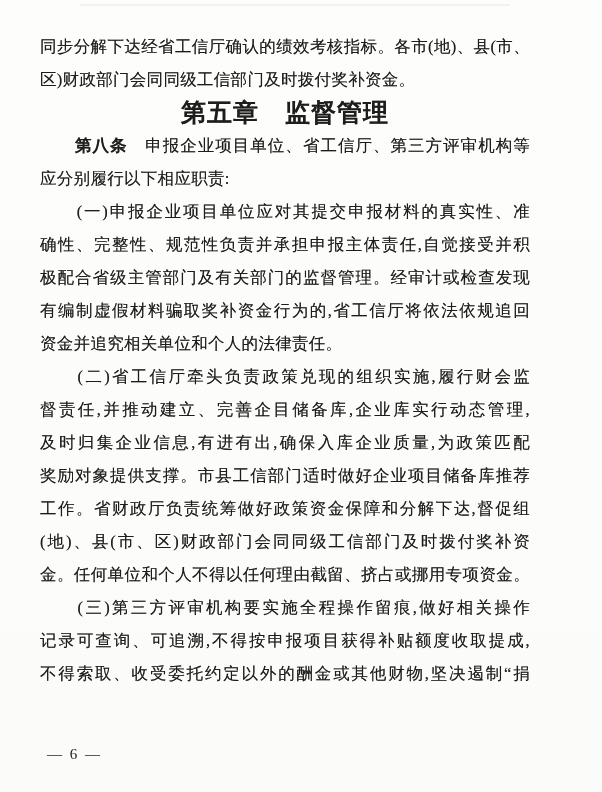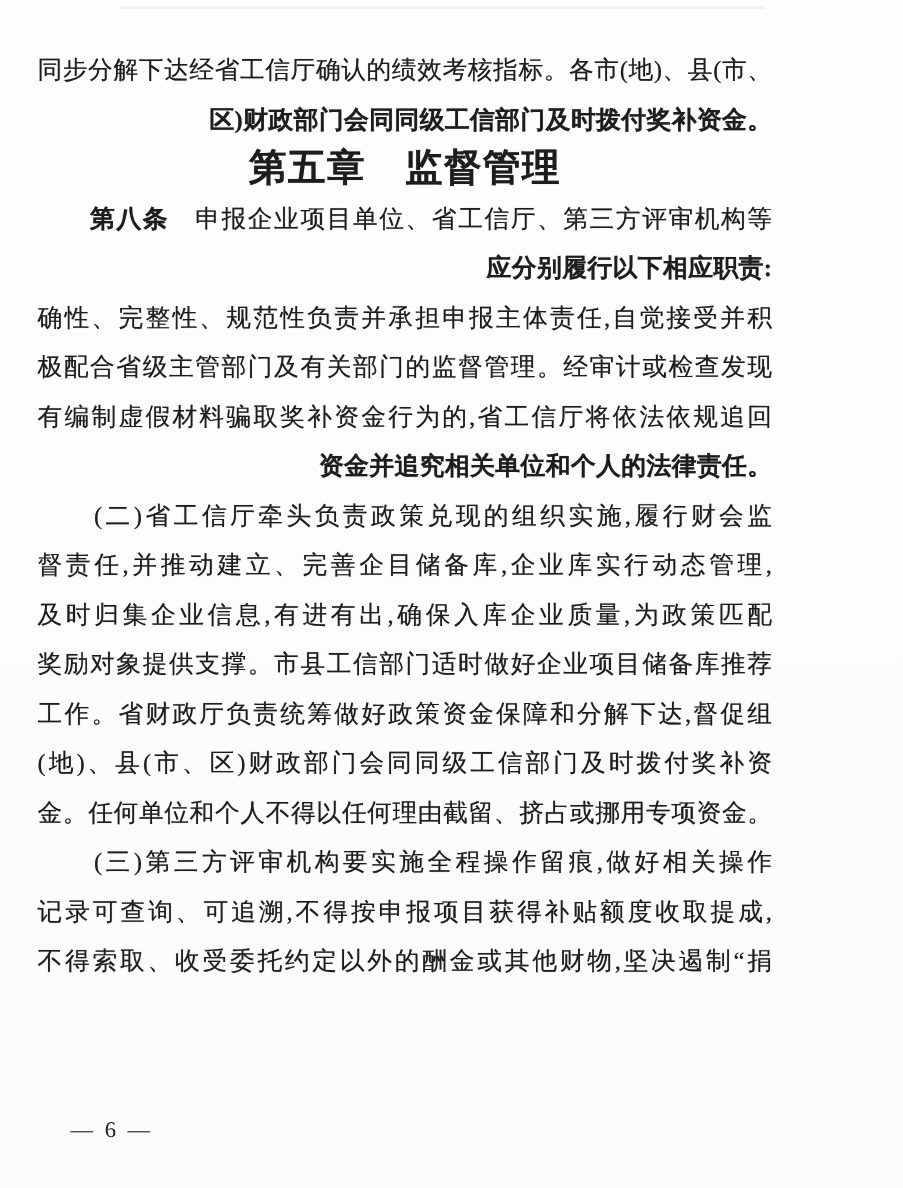--- a/index.html
+++ b/index.html
@@ -15,40 +15,39 @@
     font-family: "Liberation Serif", "DejaVu Serif", serif;
     color: #1d1d1d;
   }
   .page {
     position: absolute;
     inset: 0;
     background: linear-gradient(180deg, #fdfdfb 0%, #fcfcfa 60%, #fbfbf9 100%);
   }
   .content {
     position: absolute;
-    left: 25px;
+    left: 40px;
     top: 30px;
     width: 490px;
   }
   .line {
     height: 33px;
     line-height: 33px;
     font-size: 16.5px;
     letter-spacing: 0.3px;
     text-shadow: 0 0 0.5px rgba(20,20,20,0.55);
   }
   .line.justify {
     text-align: justify;
     text-align-last: justify;
     text-justify: inter-character;
   }
   .line.plain {
-    text-align: right;
+    text-align: left;
     white-space: nowrap;
-    font-weight: bold;
   }
   .line.heading {
     text-align: center;
     font-weight: bold;
     font-size: 25px;
     font-family: "Liberation Sans", "DejaVu Sans", sans-serif;
     letter-spacing: 1px;
   }
   .bold {
     font-weight: bold;
@@ -76,20 +75,21 @@
 <body>
 
 <div class="page">
   <div class="scan-streak"></div>
   <div class="content">
       <div class="line justify"><span>同步分解下达经省工信厅确认的绩效考核指标。各市(地)、县(市、</span></div>
       <div class="line plain"><span>区)财政部门会同同级工信部门及时拨付奖补资金。</span></div>
       <div class="line heading"><span>第五章　监督管理</span></div>
       <div class="line justify"><span>　　</span><span class="bold">第八条</span><span>　申报企业项目单位、省工信厅、第三方评审机构等</span></div>
       <div class="line plain"><span>应分别履行以下相应职责:</span></div>
+      <div class="line justify"><span>　　(一)申报企业项目单位应对其提交申报材料的真实性、准</span></div>
       <div class="line justify"><span>确性、完整性、规范性负责并承担申报主体责任,自觉接受并积</span></div>
       <div class="line justify"><span>极配合省级主管部门及有关部门的监督管理。经审计或检查发现</span></div>
       <div class="line justify"><span>有编制虚假材料骗取奖补资金行为的,省工信厅将依法依规追回</span></div>
       <div class="line plain"><span>资金并追究相关单位和个人的法律责任。</span></div>
       <div class="line justify"><span>　　(二)省工信厅牵头负责政策兑现的组织实施,履行财会监</span></div>
       <div class="line justify"><span>督责任,并推动建立、完善企目储备库,企业库实行动态管理,</span></div>
       <div class="line justify"><span>及时归集企业信息,有进有出,确保入库企业质量,为政策匹配</span></div>
       <div class="line justify"><span>奖励对象提供支撑。市县工信部门适时做好企业项目储备库推荐</span></div>
       <div class="line justify"><span>工作。省财政厅负责统筹做好政策资金保障和分解下达,督促组</span></div>
       <div class="line justify"><span>(地)、县(市、区)财政部门会同同级工信部门及时拨付奖补资</span></div>

